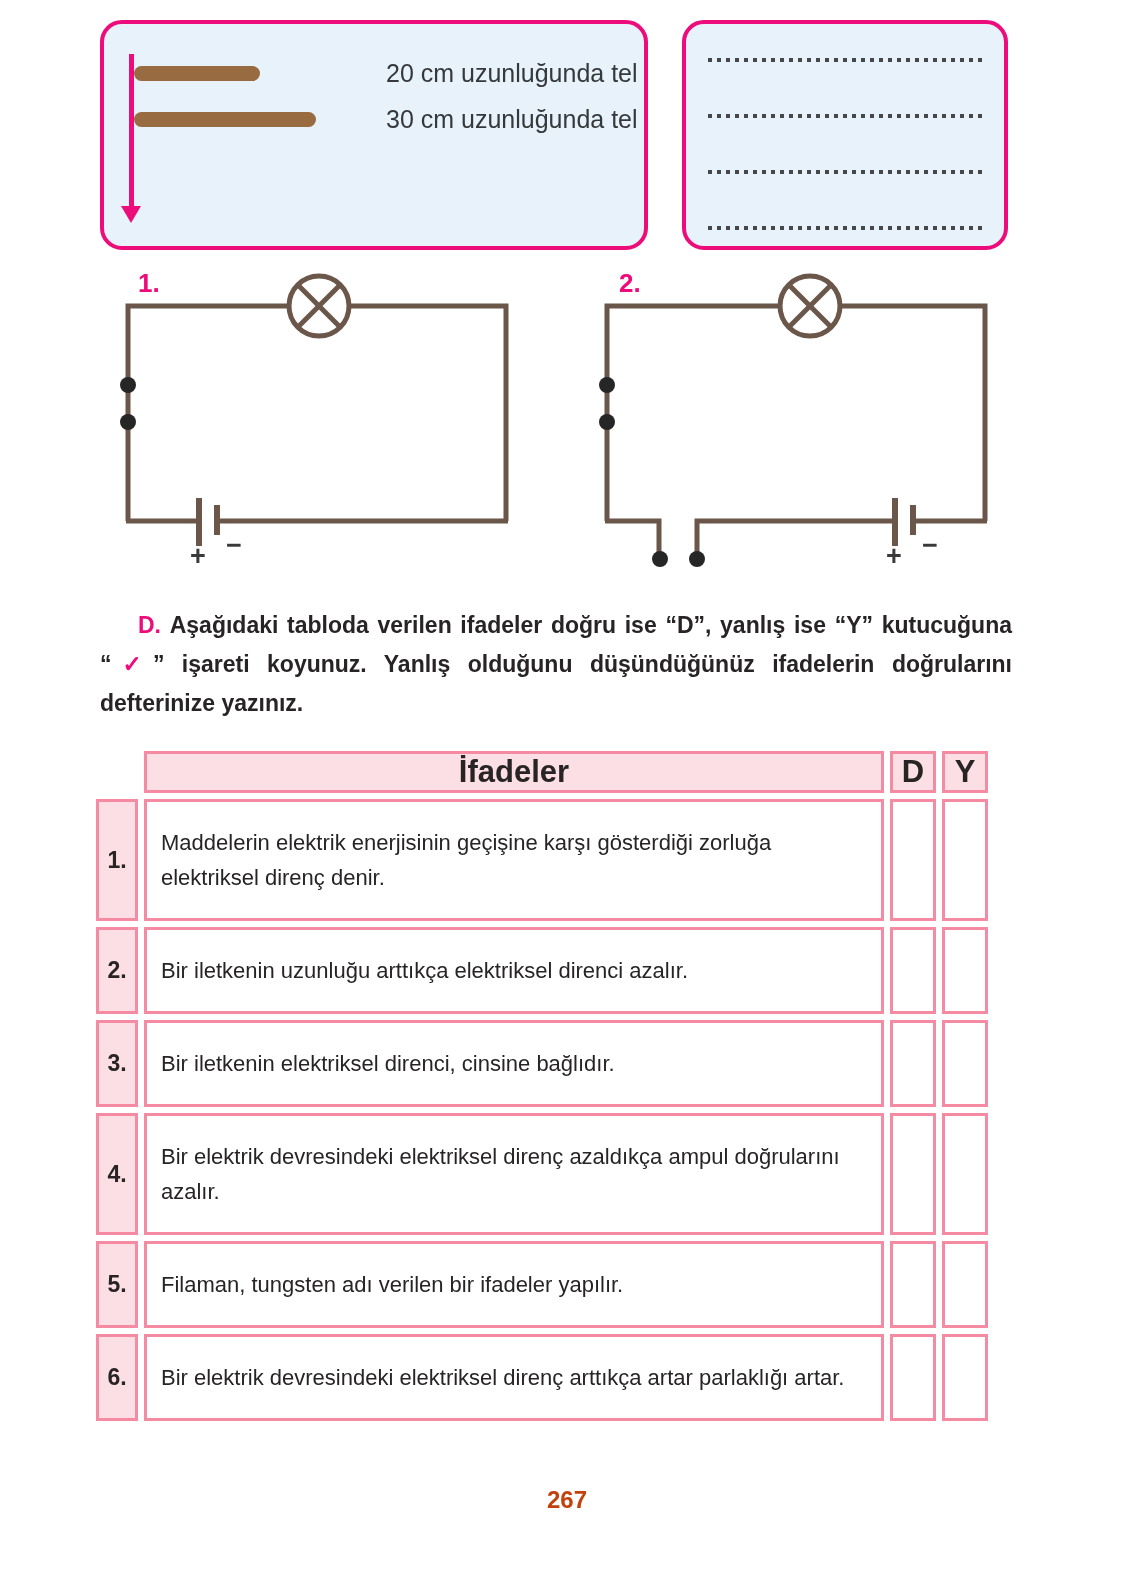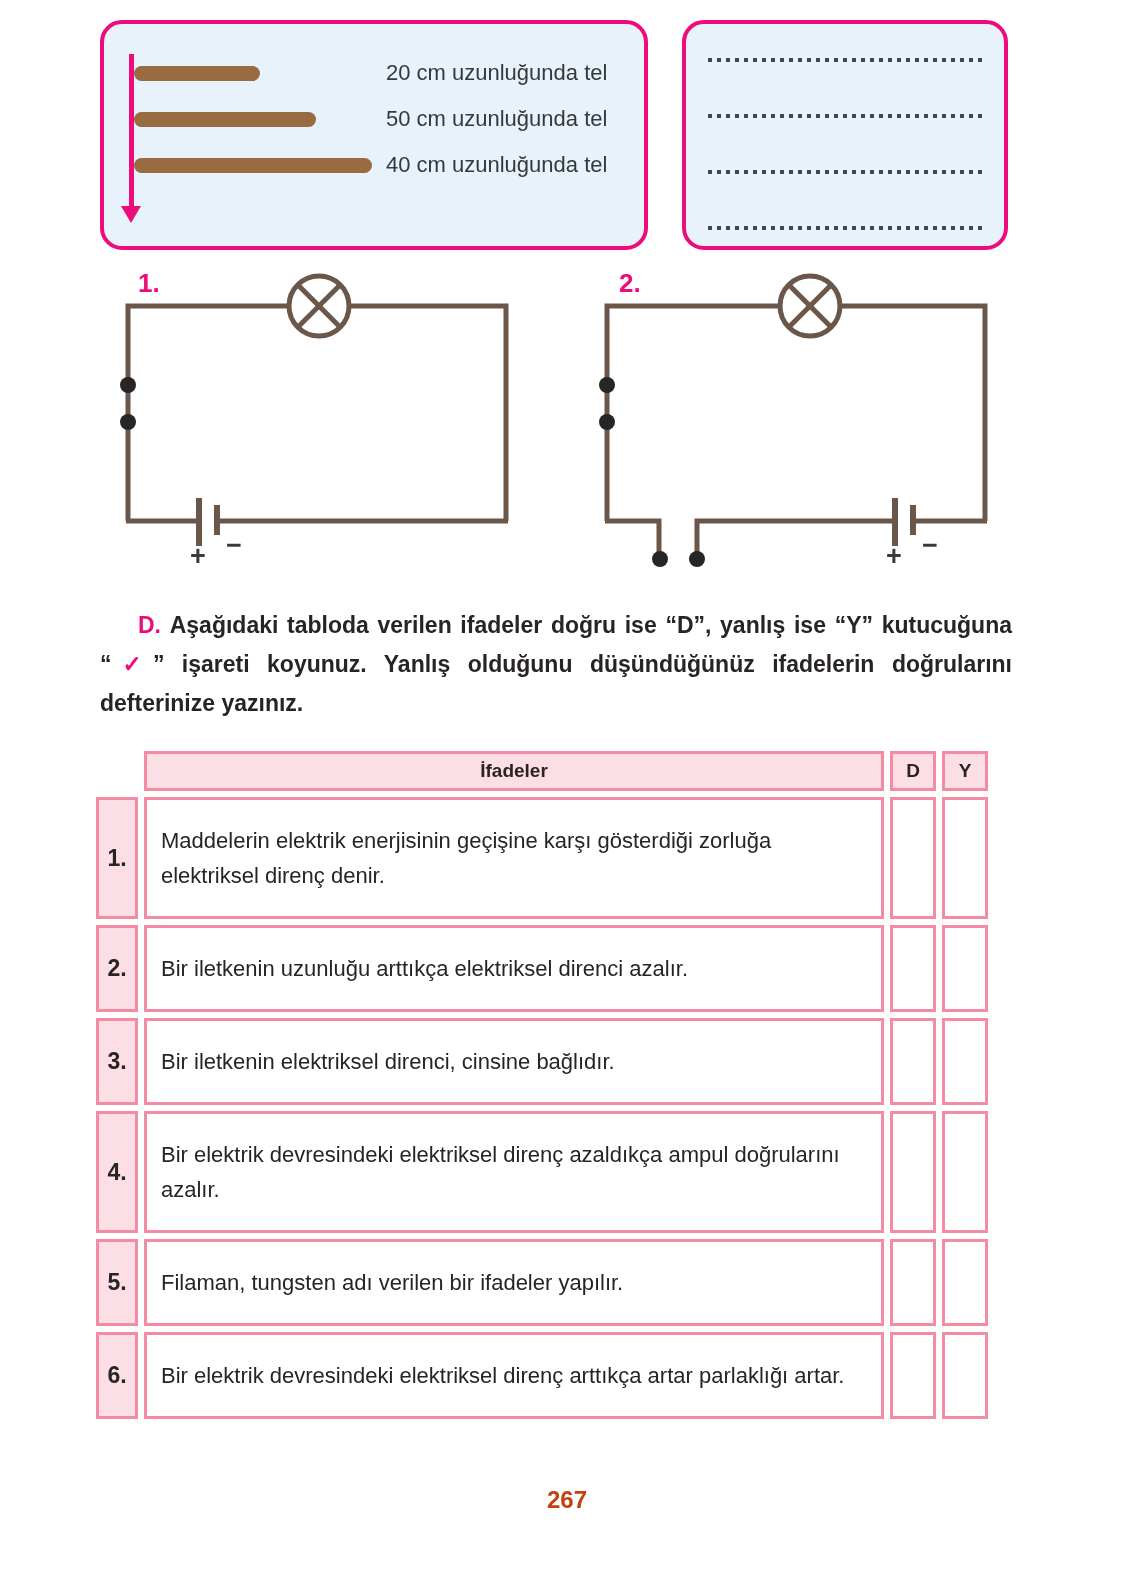--- a/index.html
+++ b/index.html
@@ -23,38 +23,38 @@
   .arrow { position:absolute; left:17px; top:30px; width:20px; }
   .arrow-line { position:absolute; left:8px; top:0; width:5px; height:152px; background:#ed0c7c; }
   .arrow-head { position:absolute; left:0; top:152px; width:0; height:0;
                 border-left:10px solid transparent; border-right:10px solid transparent;
                 border-top:17px solid #ed0c7c; }
   .wire-rows { position:absolute; left:0; top:26px; width:100%; }
   .wire-row { display:flex; align-items:center; height:46px; }
   .wire-slot { width:282px; padding-left:30px; }
   .wire-bar { height:15px; border-radius:8px; background:#996b41; }
   .wire-len-1 { width:126px; } .wire-len-2 { width:182px; } .wire-len-3 { width:238px; }
-  .wire-label { font-size:22px; color:#35393c; }
+  .wire-label { font-size:25px; color:#35393c; }
 
   .answer-box { width:326px; display:flex; flex-direction:column; justify-content:space-between;
                 padding:34px 22px 16px; }
   .dot-line { height:4px; width:100%;
               background-image:repeating-linear-gradient(to right, #474747 0 4px, transparent 4px 9px); }
 
   
   .circuits { position:relative; height:322px; margin-top:12px; }
   .circuit-svg { position:absolute; top:0; }
   .svg-1 { left:-10px; }
   .svg-2 { left:475px; }
 
   
   .dy-table { border-collapse:separate; border-spacing:6px; margin-top:22px; margin-left:-10px; }
   .dy-table td { border:3px solid #f58ba3; }
   td.ghost { border:none; background:none; }
-  td.hcell { background:#fcdfe5; text-align:center; font-weight:bold; font-size:19px; color:#282425; height:40px; }
+  td.hcell { background:#fcdfe5; text-align:center; font-weight:bold; font-size:31px; color:#282425; height:31px; }
   td.ncell { background:#fcdfe5; text-align:center; font-weight:bold; font-size:23px; color:#282425; }
   td.tcell { background:#ffffff; font-size:22px; line-height:35px; color:#282425; padding:23px 14px; }
   td.acell { background:#ffffff; }
   .col-num { width:42px; } .col-text { width:740px; } .col-d { width:46px; } .col-y { width:46px; }
   tr.h-tall   { height:76px; }
   tr.h-mid    { height:66px; }
   tr.h-short  { height:52px; }
   tr.h-last   { height:48px; }
 
   .footer { position:absolute; left:0; top:1486px; width:100%; text-align:center;
@@ -77,27 +77,21 @@
           <div class="wire-row">
             <div class="wire-slot">
                 <div class="wire-bar wire-len-1"></div>
               </div>
             <div class="wire-label">20 cm uzunluğunda tel</div>
           </div>
           <div class="wire-row">
             <div class="wire-slot">
                 <div class="wire-bar wire-len-2"></div>
               </div>
-            <div class="wire-label">50 cm uzunluğunda tel</div>
-          </div>
-          <div class="wire-row">
-            <div class="wire-slot">
-                <div class="wire-bar wire-len-3"></div>
-              </div>
-            <div class="wire-label">40 cm uzunluğunda tel</div>
+            <div class="wire-label">30 cm uzunluğunda tel</div>
           </div>
         </div>
       </div>
       <div class="rbox answer-box">
         <div class="dot-line"></div>
         <div class="dot-line"></div>
         <div class="dot-line"></div>
         <div class="dot-line"></div>
       </div>
     </div>

